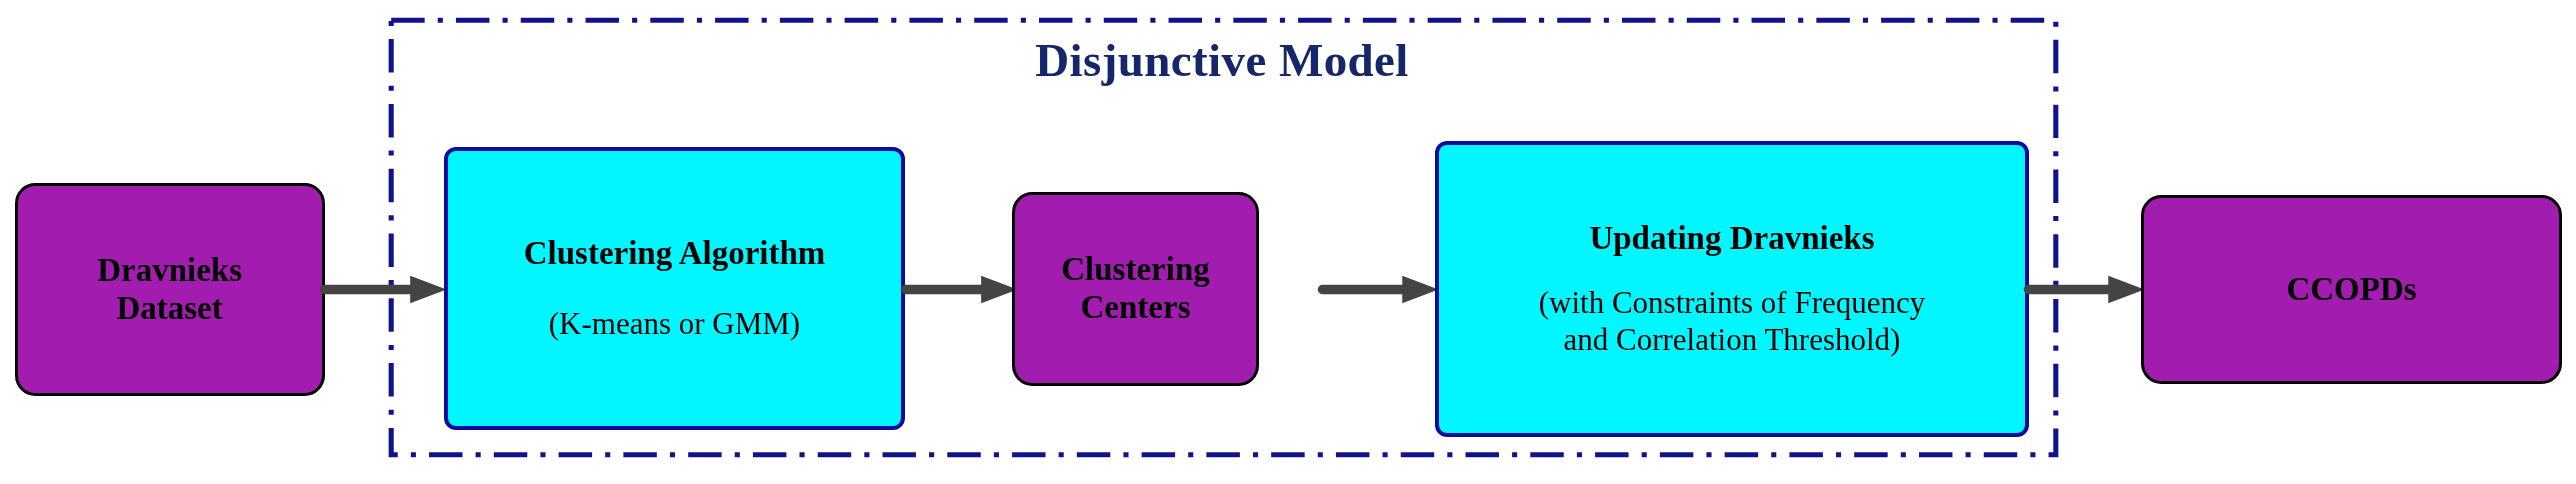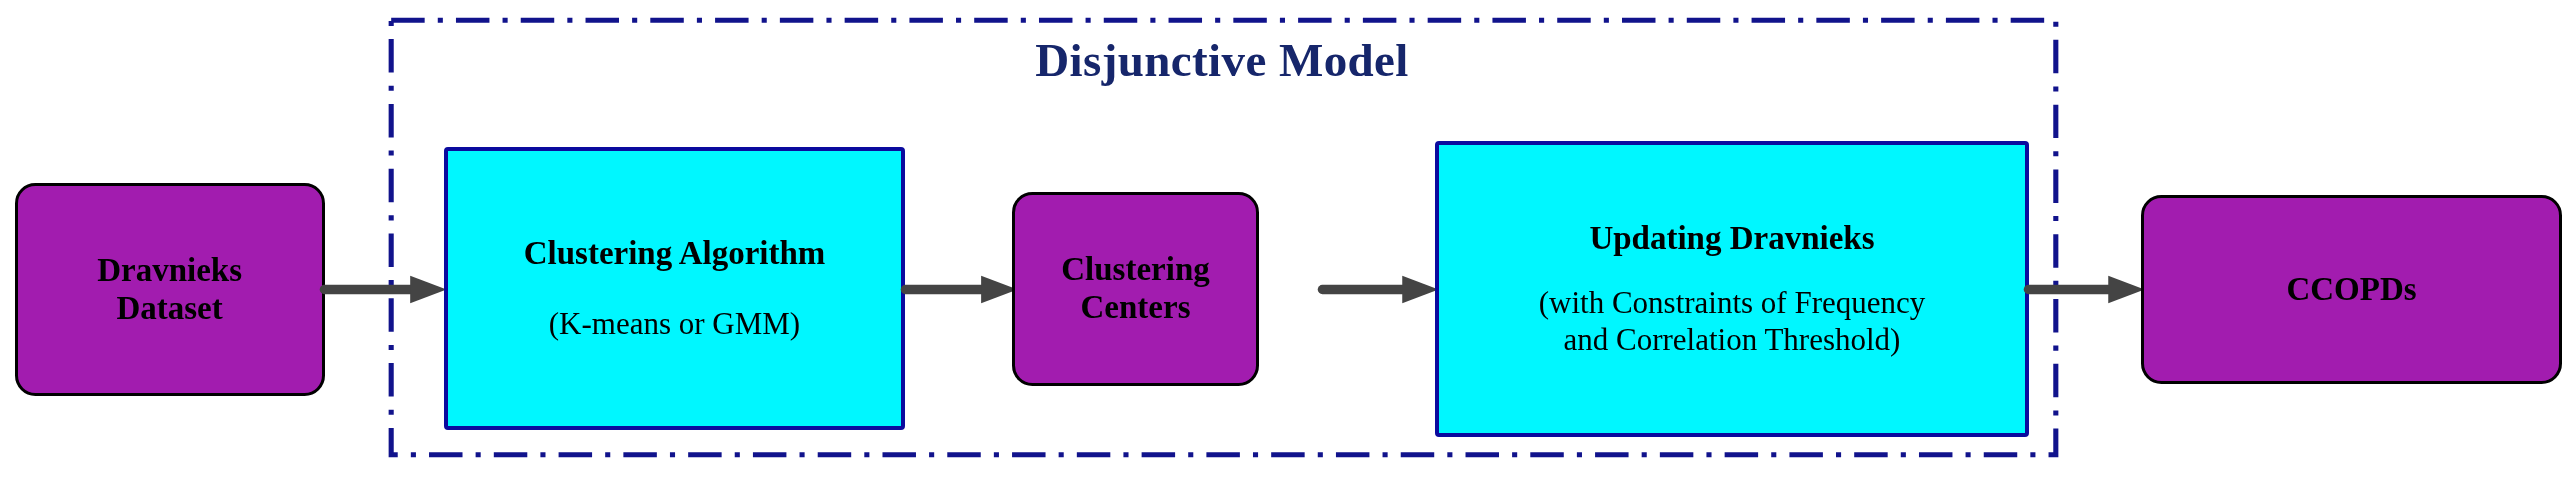--- a/index.html
+++ b/index.html
@@ -61,21 +61,21 @@
     text-align: center;
   }
   .node.plain {
     background: #a21caf;
     border: 3.6px solid #000000;
     border-radius: 20.4px;
   }
   .node.process {
     background: #00f7ff;
     border: 4.4px solid #0b0b9e;
-    border-radius: 4px;
+    border-radius: 12px;
   }
   .node .line-main {
     font-size: 33px;
     font-weight: bold;
     color: #000000;
     line-height: 1.14;
     white-space: nowrap;
   }
   .node .line-sub {
     font-size: 31px;

